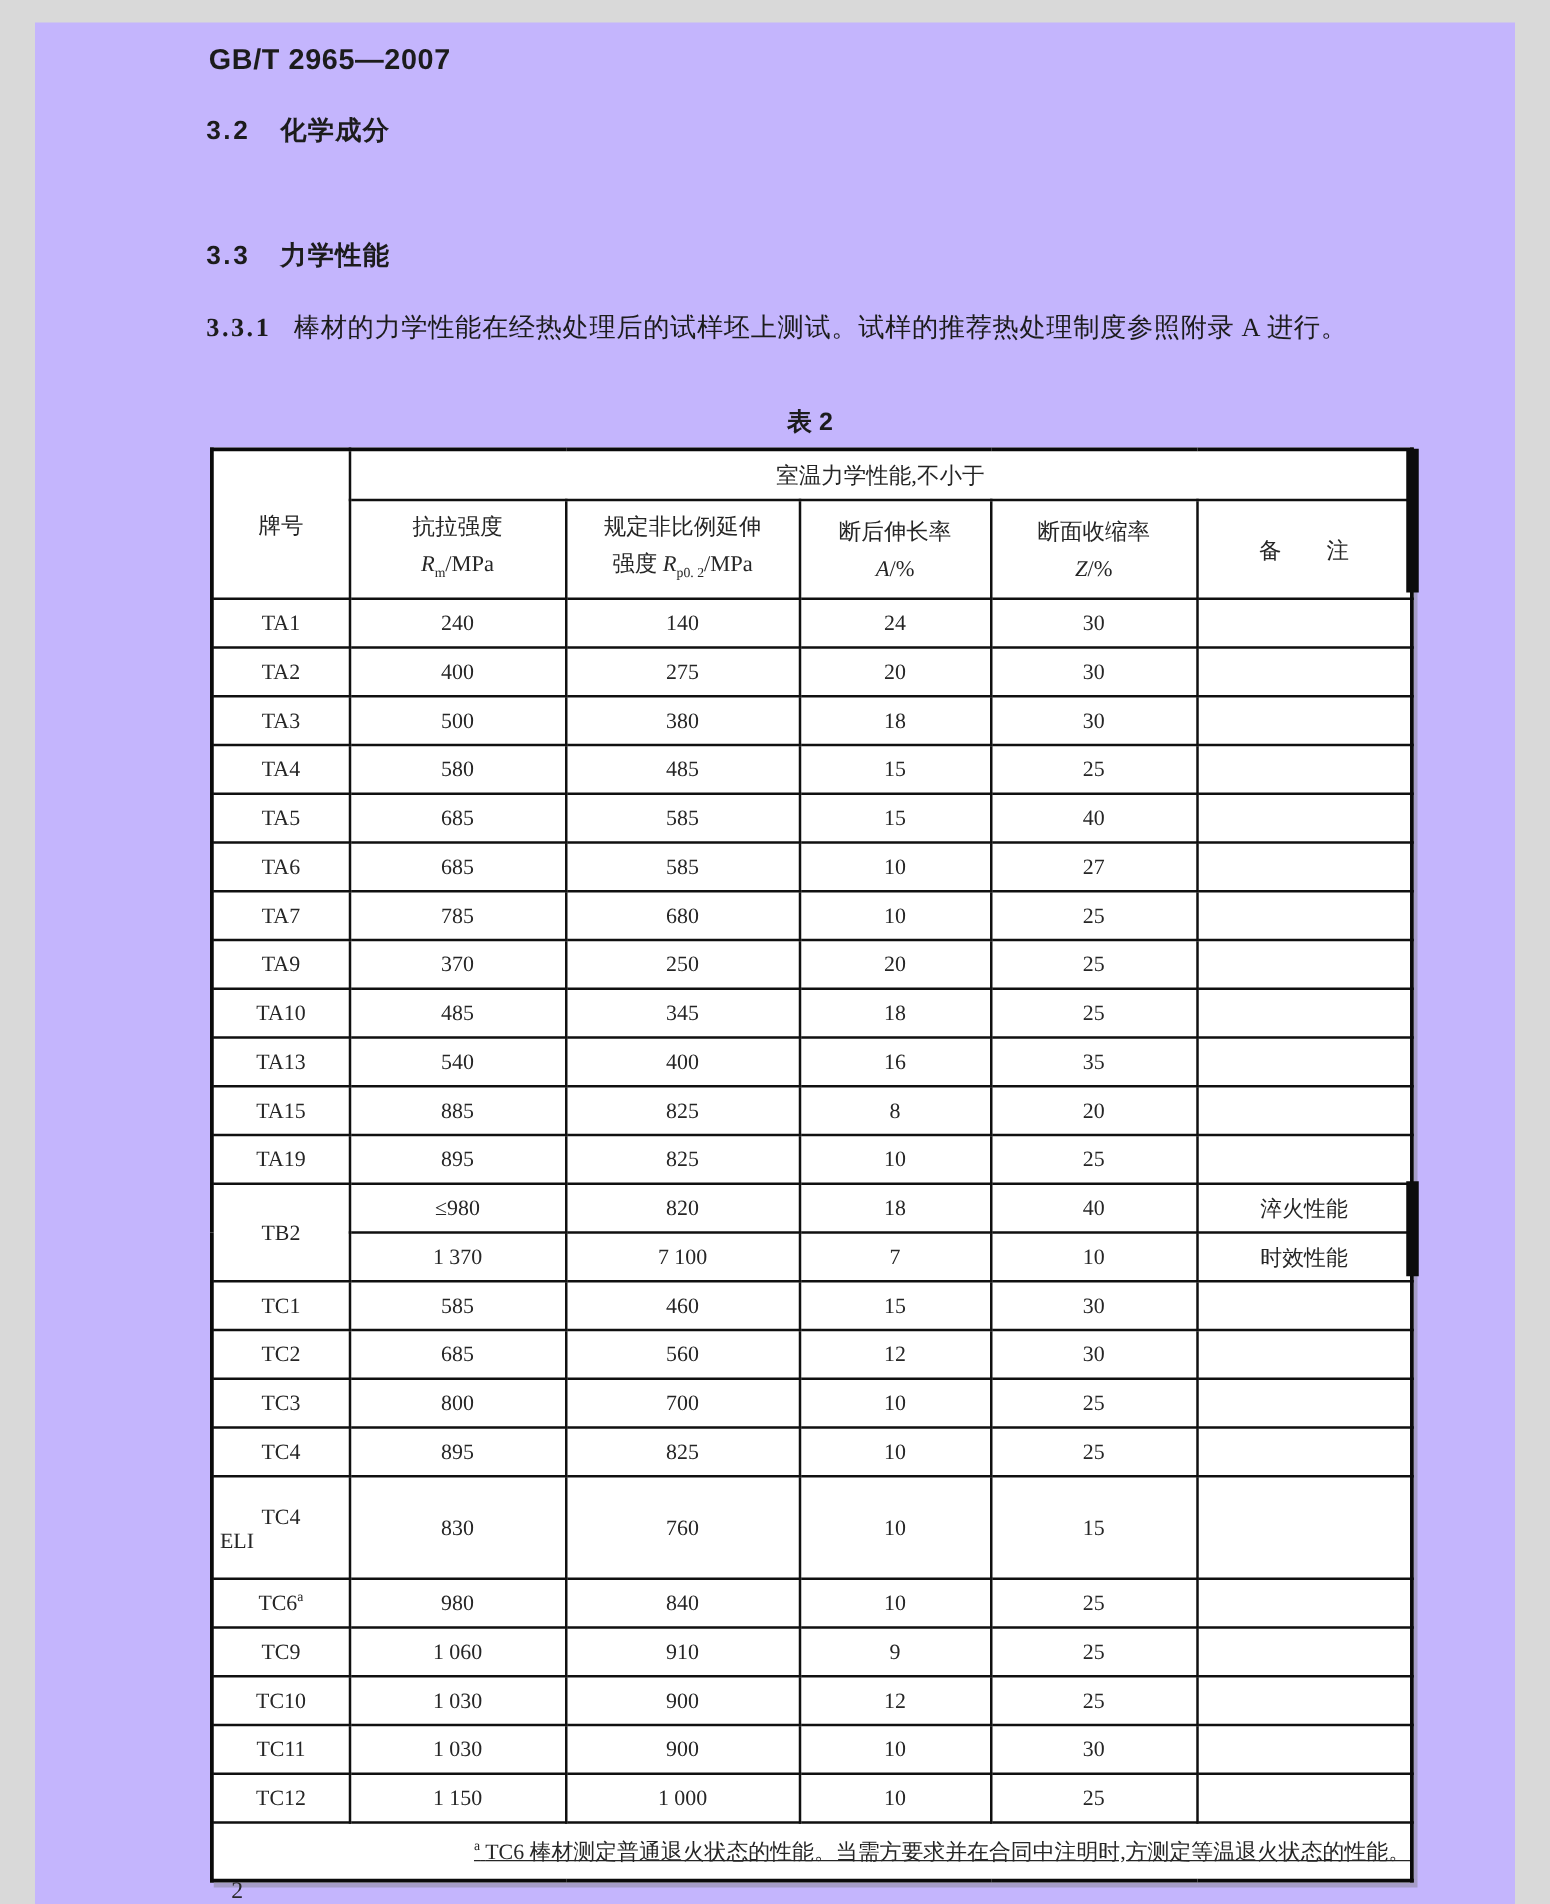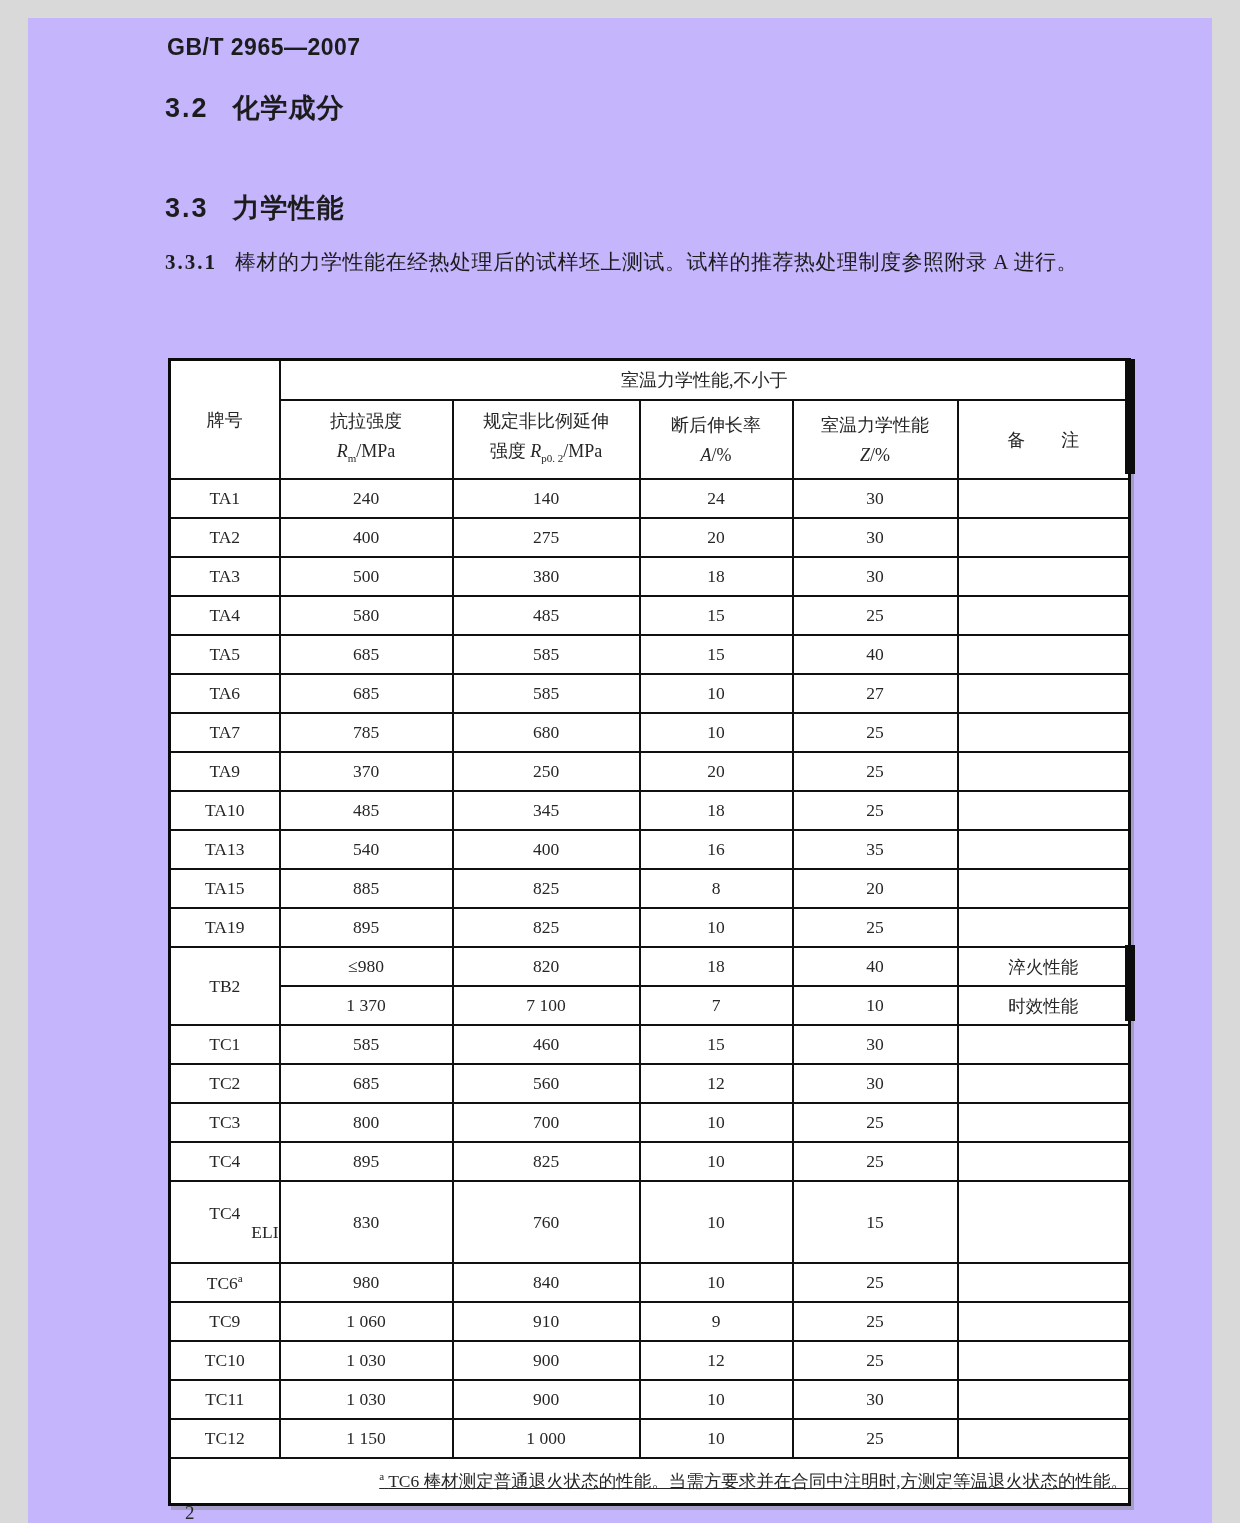--- a/index.html
+++ b/index.html
@@ -9,21 +9,21 @@
     font-family:"Liberation Serif","DejaVu Serif",serif;color:#1c1c1c;
   }
   .std-code{
     position:absolute;left:139px;top:16px;
     font-family:"Liberation Sans","DejaVu Sans",sans-serif;
     font-weight:bold;font-size:23px;letter-spacing:.5px;
   }
   .sec-heading{
     position:absolute;left:137px;
     font-family:"Liberation Sans","DejaVu Sans",sans-serif;
-    font-weight:bold;font-size:27px;letter-spacing:1px;
+    font-weight:bold;font-size:21px;letter-spacing:1px;
   }
   .sec-heading .num{margin-right:24px;letter-spacing:2px;}
   #heading-3-2{top:72px;}
   #heading-3-3{top:172px;}
   .para{
     position:absolute;left:137px;width:1004px;
     font-size:21px;line-height:38px;text-align:justify;
     letter-spacing:.5px;
   }
   .para.indent{text-indent:2em;}
@@ -52,21 +52,21 @@
   tr.hrow1 td{height:38px;font-size:18px;}
   tr.hrow2 td{height:77px;line-height:30px;font-size:18px;}
   tbody tr.drow{height:39px;}
   tbody tr.tall{height:82px;}
   tr.fnrow td{
     height:44px;text-align:right;padding-left:56px;font-size:17.5px;text-decoration:underline;
   }
   .symline i{font-style:italic;}
   td sub{font-size:11px;}
   sup.gsup,sup.fnm{font-size:11px;}
-  .grade2{ text-align:right;padding-left:5px;margin-top:-2px;}
+  .grade2{ text-align:left;padding-left:5px;margin-top:-2px;}
   .gcell-line1{margin-top:2px;}
   .artifact{position:absolute;background:#0c0c0c;}
   #artifact-bar-header{left:1097px;top:341px;width:10px;height:115px;}
   #artifact-bar-tb2{left:1097px;top:927px;width:10px;height:76px;}
   .page-number{
     position:absolute;left:157px;top:1484px;font-size:19px;color:#2a2a2a;
   }
 </style>
 </head>
 <body>
@@ -82,20 +82,21 @@
 
   <div class="sec-heading" id="heading-3-3">
     <span class="num">3.3</span><span>力学性能</span>
   </div>
 
   <p class="para" id="clause-3-3-1">
     <span class="cnum">3.3.1</span><span>棒材的力学性能在经热处理后的试样坯上测试。试样的推荐热处理制度参照附录 A 进行。</span>
   </p>
 
 
+  <div class="table-caption">表 2</div>
 
   <table class="t2">
     <colgroup>
       <col style="width:110px">
         <col style="width:173px">
         <col style="width:187px">
       <col style="width:153px">
         <col style="width:165px">
         <col style="width:172px">
     </colgroup>
@@ -111,21 +112,21 @@
         </td>
         <td>
           <div>规定非比例延伸</div>
           <div class="symline"><span>强度 </span><i>R</i><sub>p0. 2</sub><span>/MPa</span></div>
         </td>
         <td>
           <div>断后伸长率</div>
           <div class="symline"><i>A</i><span>/%</span></div>
         </td>
         <td>
-          <div>室温力学性能</div>
+          <div>断面收缩率</div>
           <div class="symline"><i>Z</i><span>/%</span></div>
         </td>
         <td>备　　注</td>
       </tr>
     </thead>
     <tbody>
       <tr class="drow">
           <td>TA1</td>
           <td>240</td>
           <td>140</td>

